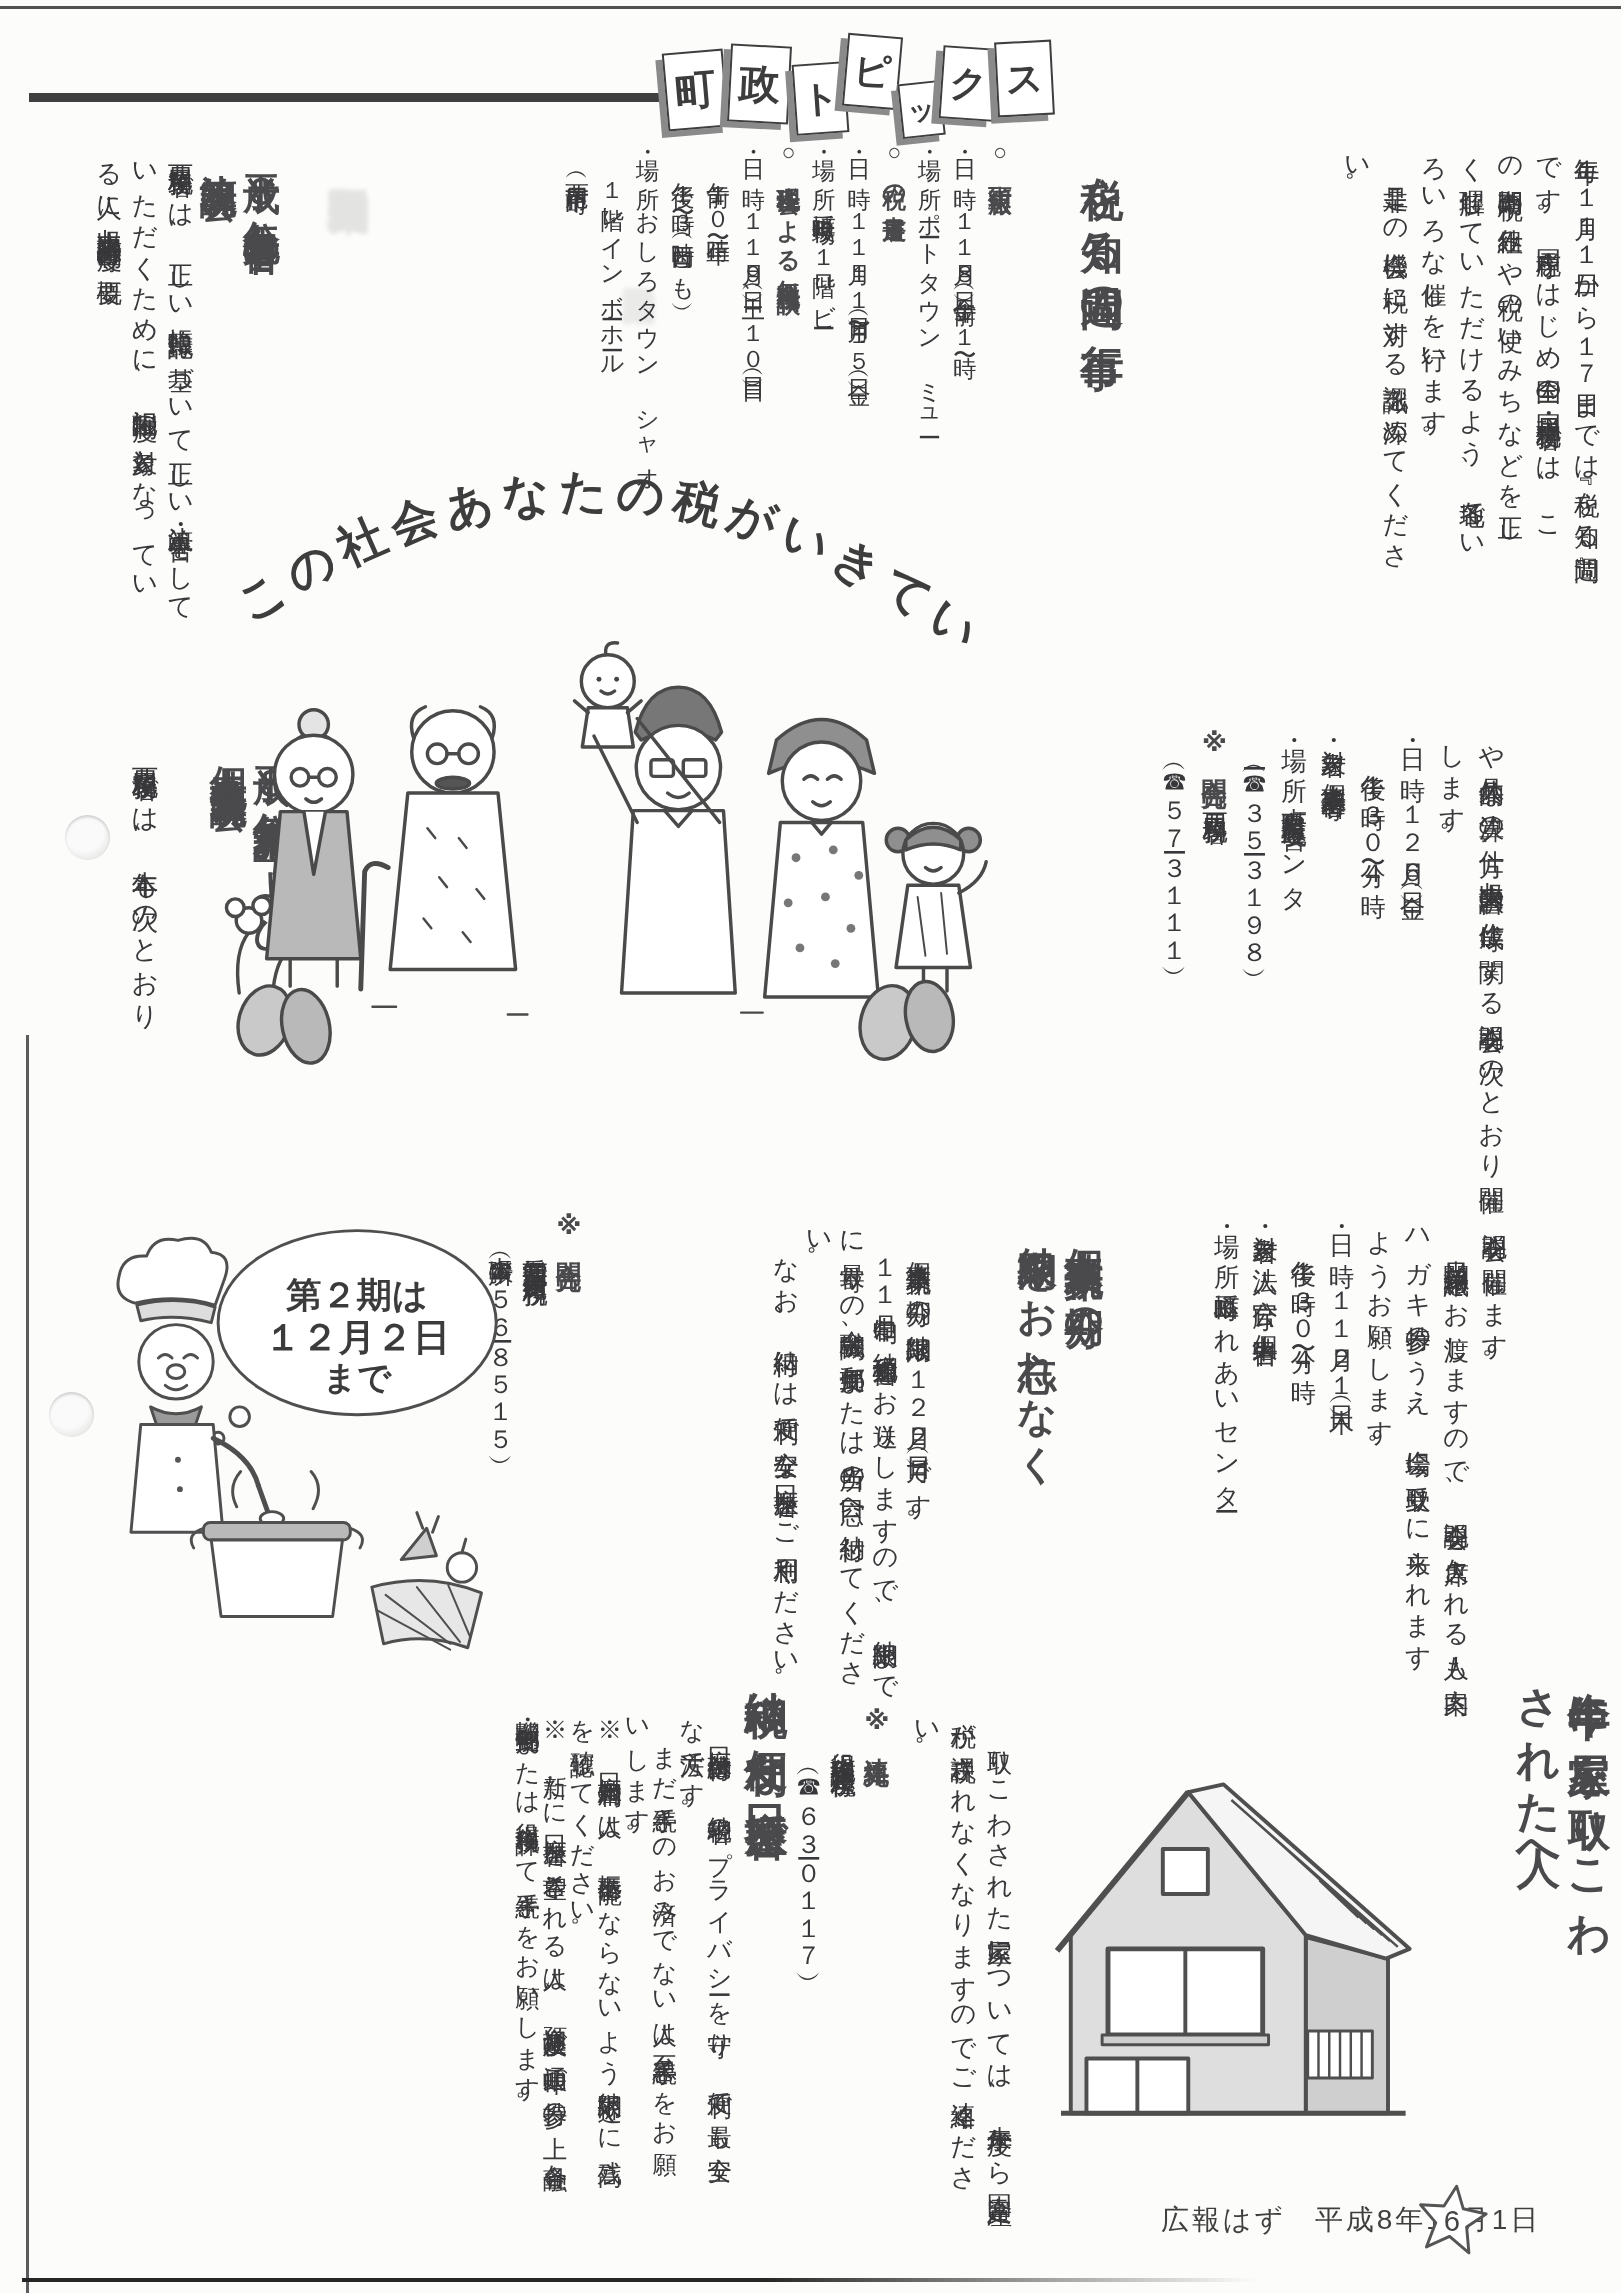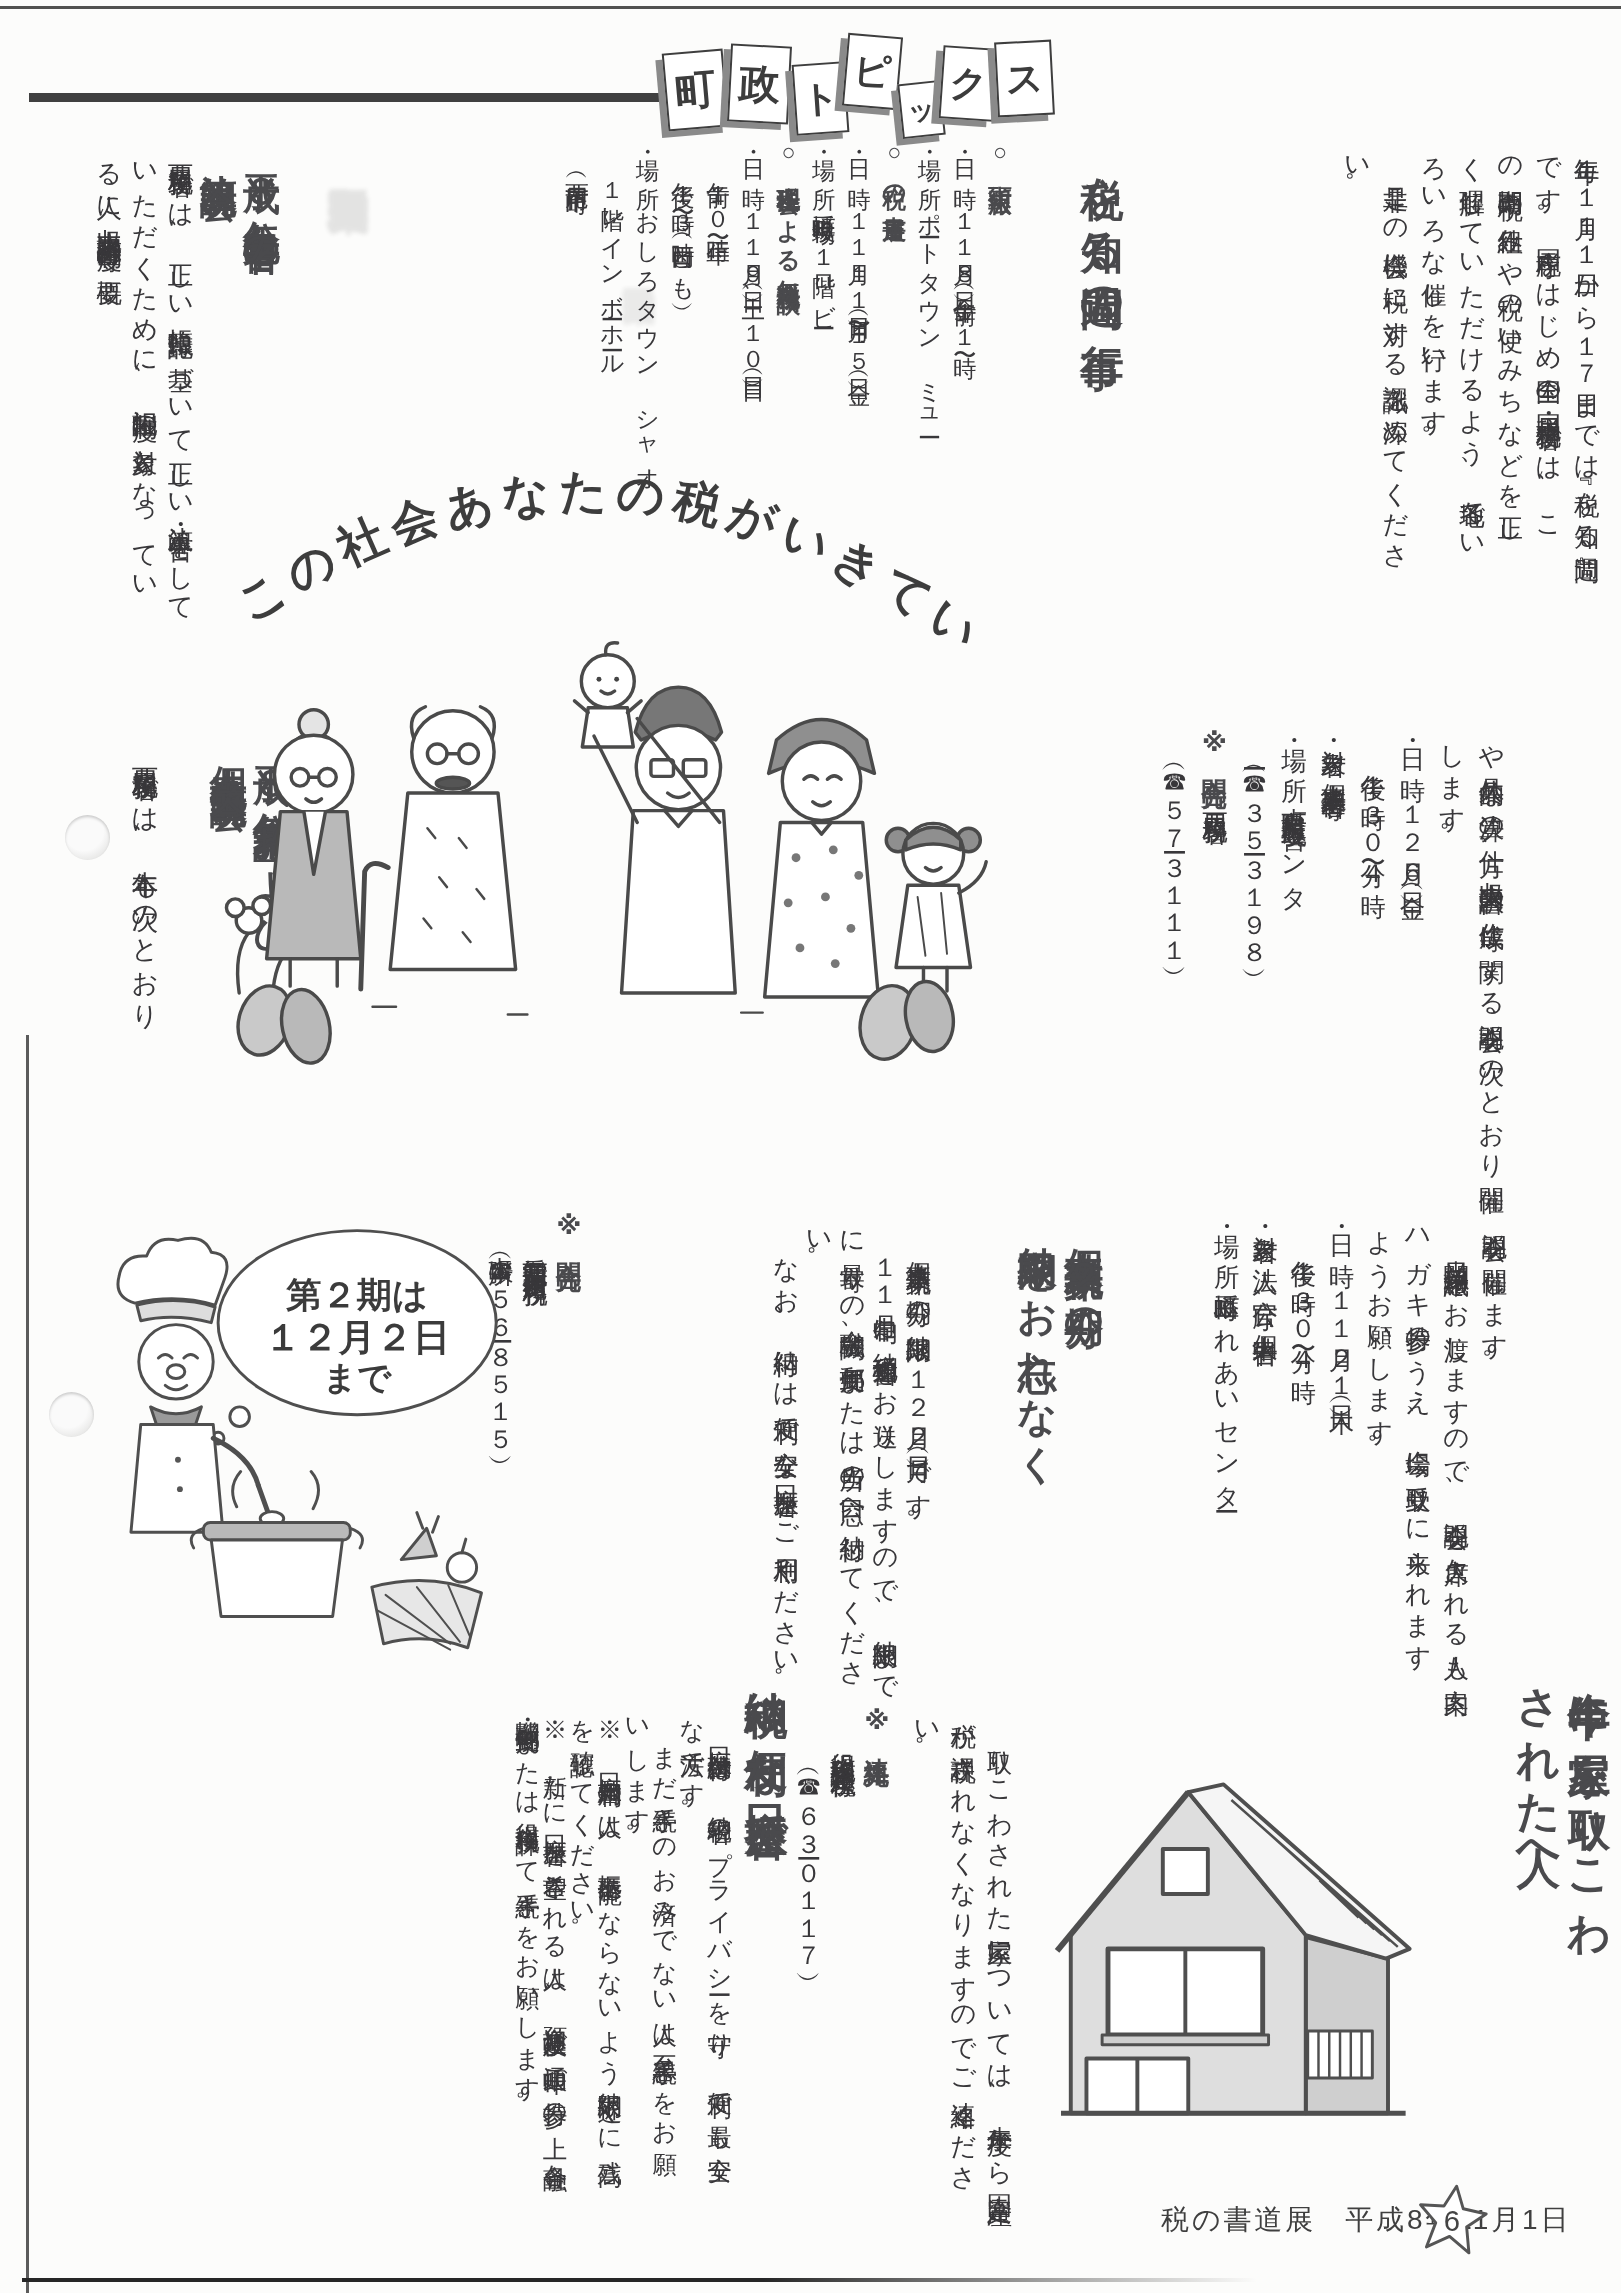--- a/index.html
+++ b/index.html
@@ -266,19 +266,19 @@
     <rect x="90" y="340" width="170" height="10" fill="#cfcfcf" stroke-width="3"></rect>
     <rect x="74" y="364" width="104" height="56" fill="#fff"></rect>
     <path d="M126,364 V420" fill="none"></path>
     <rect x="300" y="336" width="66" height="48" fill="#fff" stroke-width="3"></rect>
     <path d="M311,336 V384 M322,336 V384 M333,336 V384 M344,336 V384 M355,336 V384" fill="none" stroke-width="2.5"></path>
     <path d="M48,420 H400" fill="none" stroke-width="5"></path>
   </g>
 </svg>
 
 <div style="position:absolute;left:1161px;top:2201px;font-family:'Liberation Sans','DejaVu Sans',sans-serif;font-size:28px;color:#3f3f3f;letter-spacing:2.9px;">
-  <span>税の書道展</span><span style="margin-left:29px;">平成8年11月1日</span>
+  <span>広報はず</span><span style="margin-left:29px;">平成8年11月1日</span>
 </div>
 <svg style="position:absolute;left:1413px;top:2180px;" width="78" height="80" viewBox="0 0 80 82">
   <path d="M40,6 L50,28 L74,30 L56,46 L62,72 L40,58 L18,72 L24,46 L6,30 L30,28 Z" fill="#fff" stroke="#555" stroke-width="3" stroke-linejoin="round" transform="rotate(8 40 40)"></path>
   <text x="40" y="52" font-size="30" text-anchor="middle" fill="#444">6</text>
 </svg>
 
 
 </body></html>

